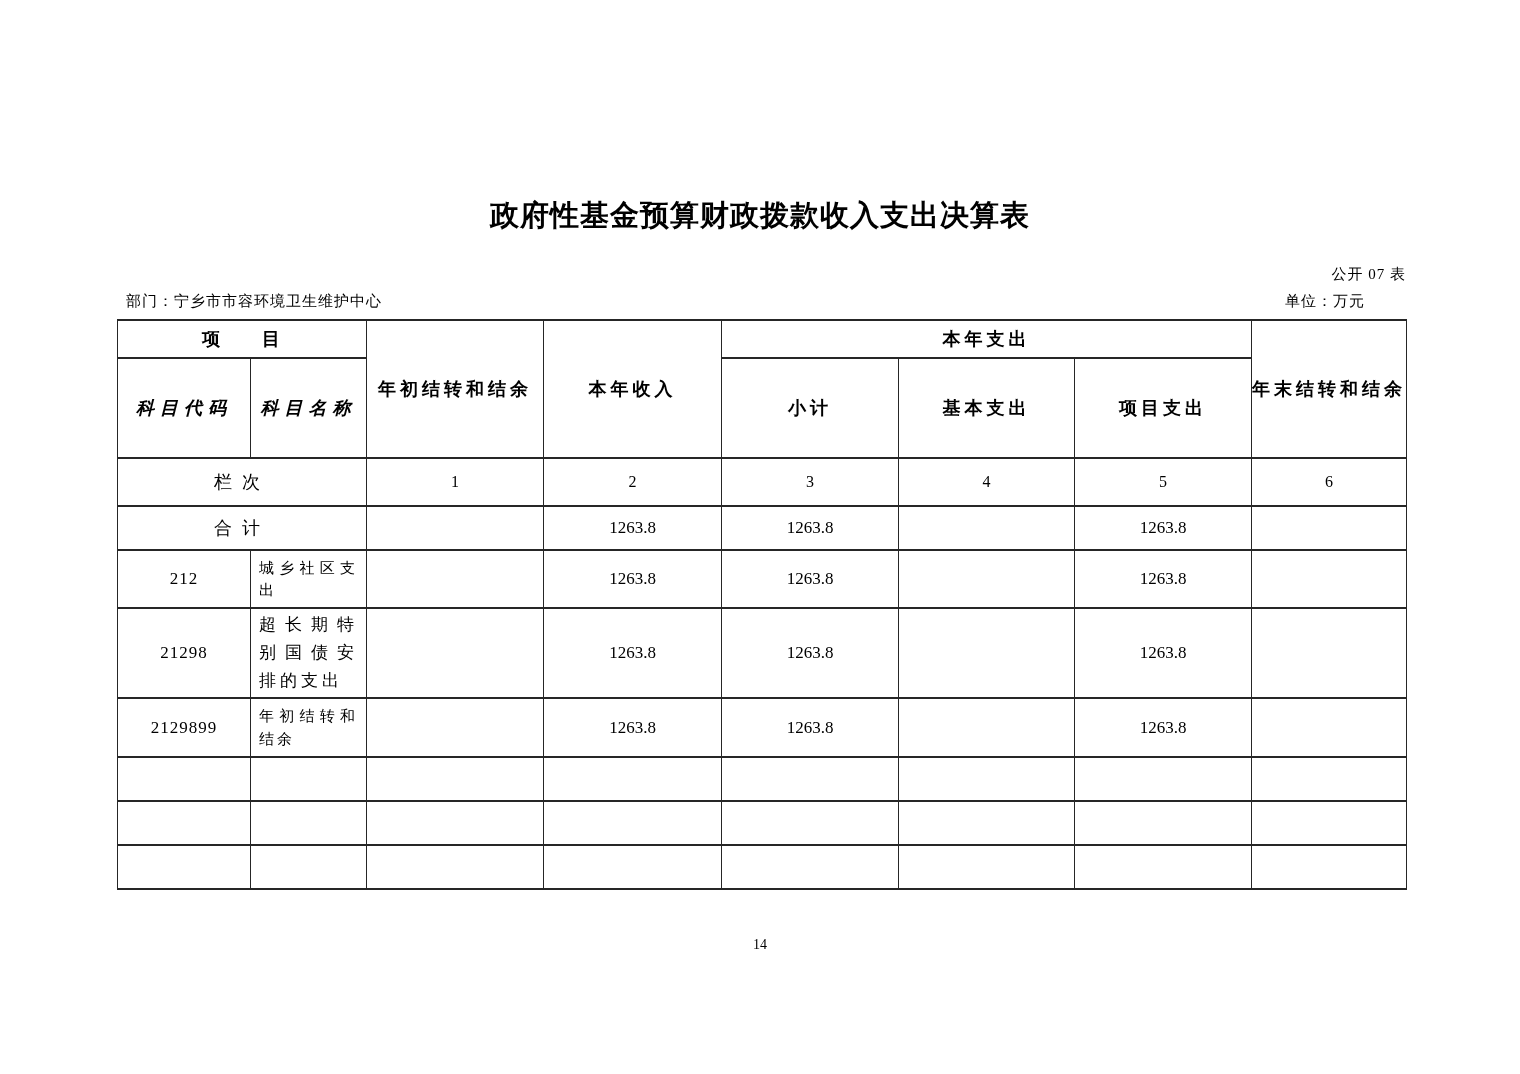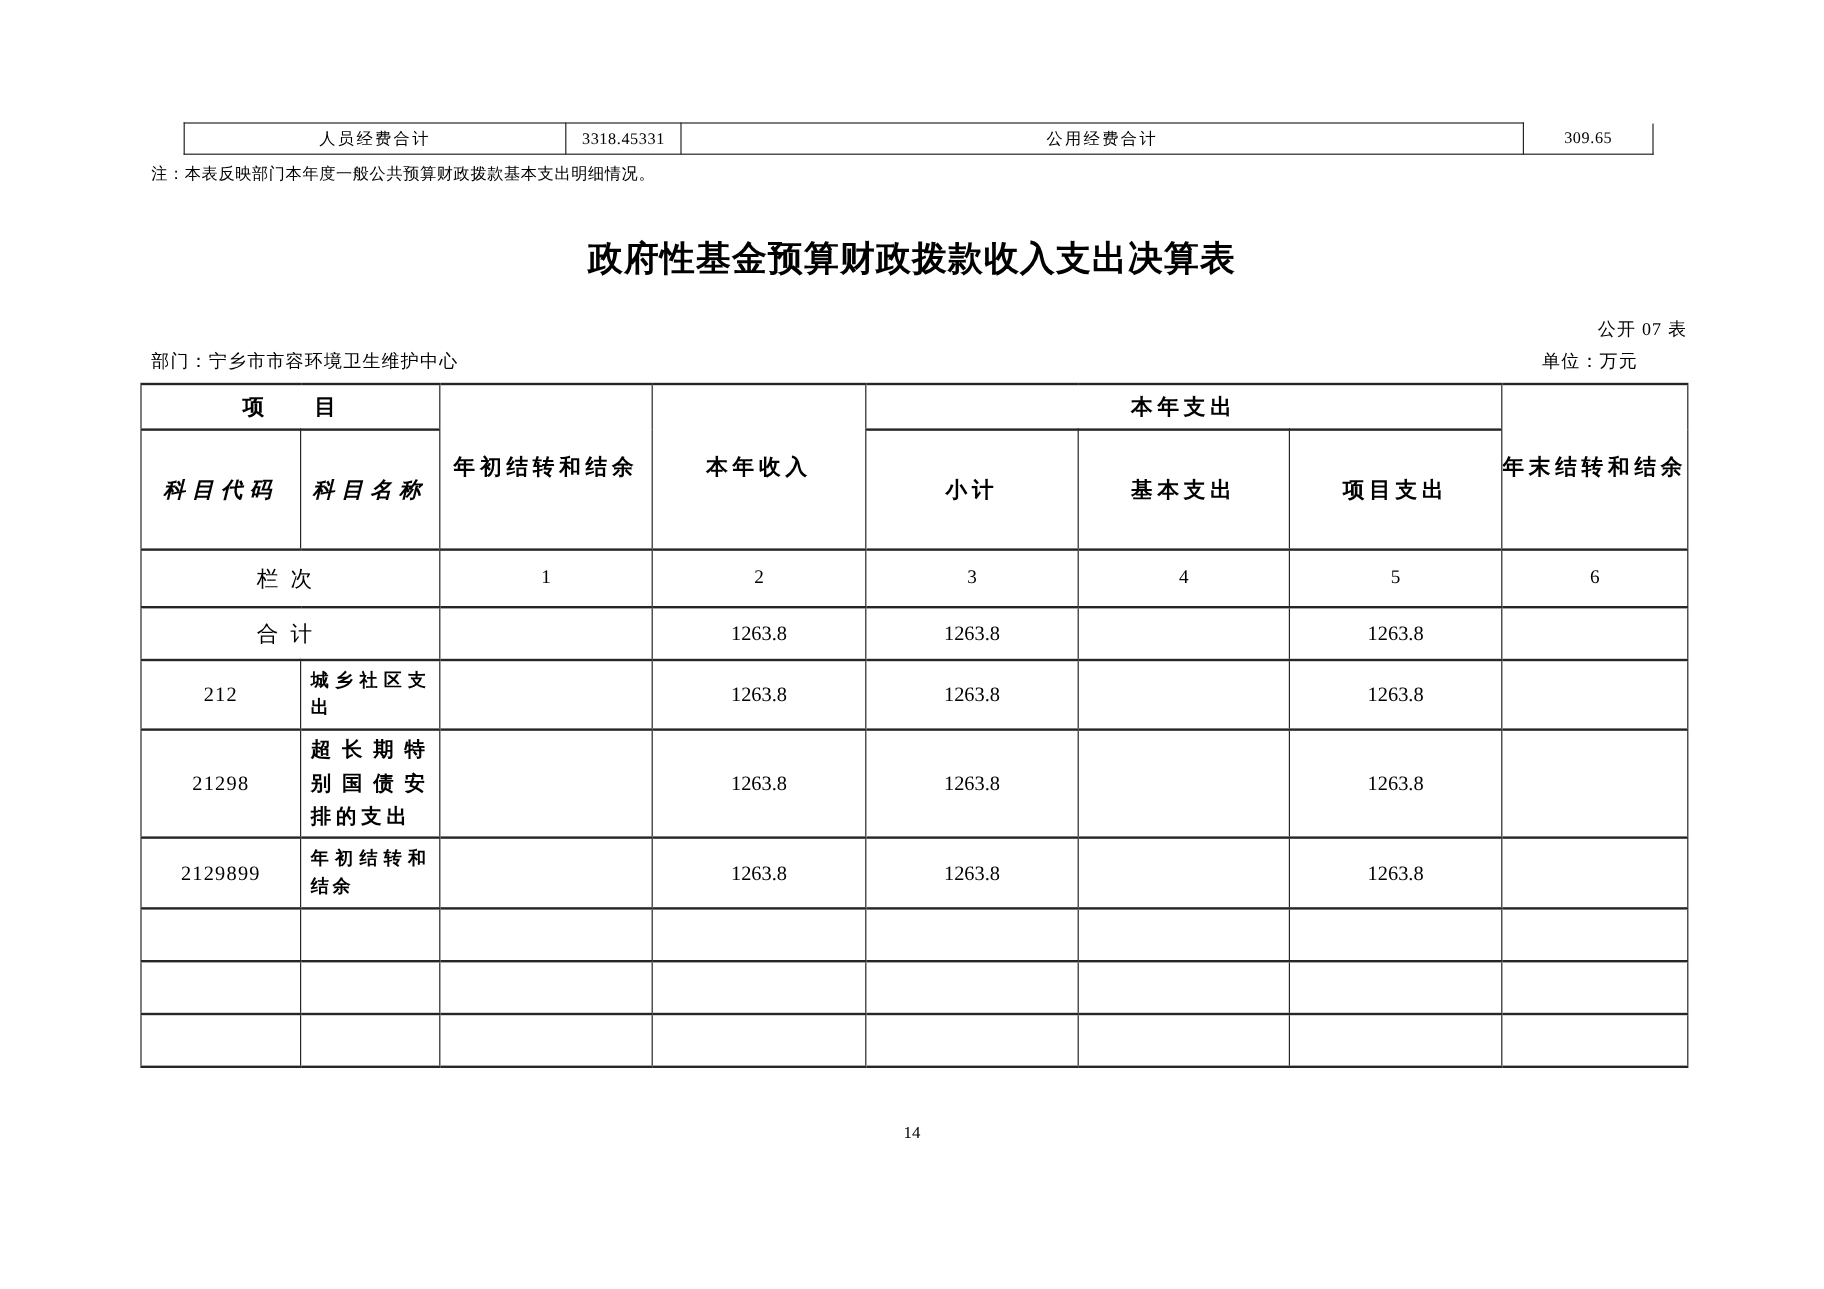--- a/index.html
+++ b/index.html
@@ -34,59 +34,42 @@
     font-size:17px;overflow:hidden;
   }
   .main-table td.hd{font-weight:700;font-size:18px;letter-spacing:4px;}
   .main-table td.hd-proj{letter-spacing:2px;}
   .main-table td.hd-sub{letter-spacing:6px;font-style:italic;}
   .main-table td.lbl{font-size:18px;letter-spacing:10px;}
   .main-table td.idx{font-size:16px;letter-spacing:0;}
   .main-table td.code{font-size:17px;letter-spacing:1px;}
   .main-table td.name{
     text-align:justify;text-justify:inter-character;
-    padding:2px 8px;line-height:1.5;font-weight:bold;
+    padding:2px 8px;line-height:1.5;
   }
   .main-table td.name-s{font-size:15px;letter-spacing:3px;}
   .main-table td.name-l{font-size:17px;letter-spacing:4px;line-height:1.65;}
   .rh1{height:38px;}
   .rh2{height:100px;}
   .rlan{height:48px;}
   .rtot{height:44px;}
   .r1{height:58px;}
   .r2{height:90px;}
   .r3{height:59px;}
   .rempty{height:44px;}
   
   .bottom-note{position:absolute;left:126px;top:900px;font-size:17px;letter-spacing:1.5px;}
   .page-num{position:absolute;left:0;right:0;top:937px;text-align:center;font-size:14px;}
 </style>
 </head>
 <body>
 
 <div class="page">
 
-  <table class="prev-frag">
-    <colgroup>
-      <col style="width:318px">
-        <col style="width:96px">
-        <col style="width:702px">
-        <col style="width:108px">
-    </colgroup>
-    <tbody>
-        <tr>
-      <td>人员经费合计</td>
-      <td class="num">3318.45331</td>
-      <td>公用经费合计</td>
-      <td class="num no-top">309.65</td>
-    </tr>
-  </tbody>
-    </table>
 
-  <div class="top-note">注：本表反映部门本年度一般公共预算财政拨款基本支出明细情况。</div>
 
   <div class="title">政府性基金预算财政拨款收入支出决算表</div>
 
   <div class="table-no">公开 07 表</div>
   <div class="dept">部门：宁乡市市容环境卫生维护中心</div>
   <div class="unit">单位：万元</div>
 
   <table class="main-table">
     <colgroup>
       <col style="width:133px">

